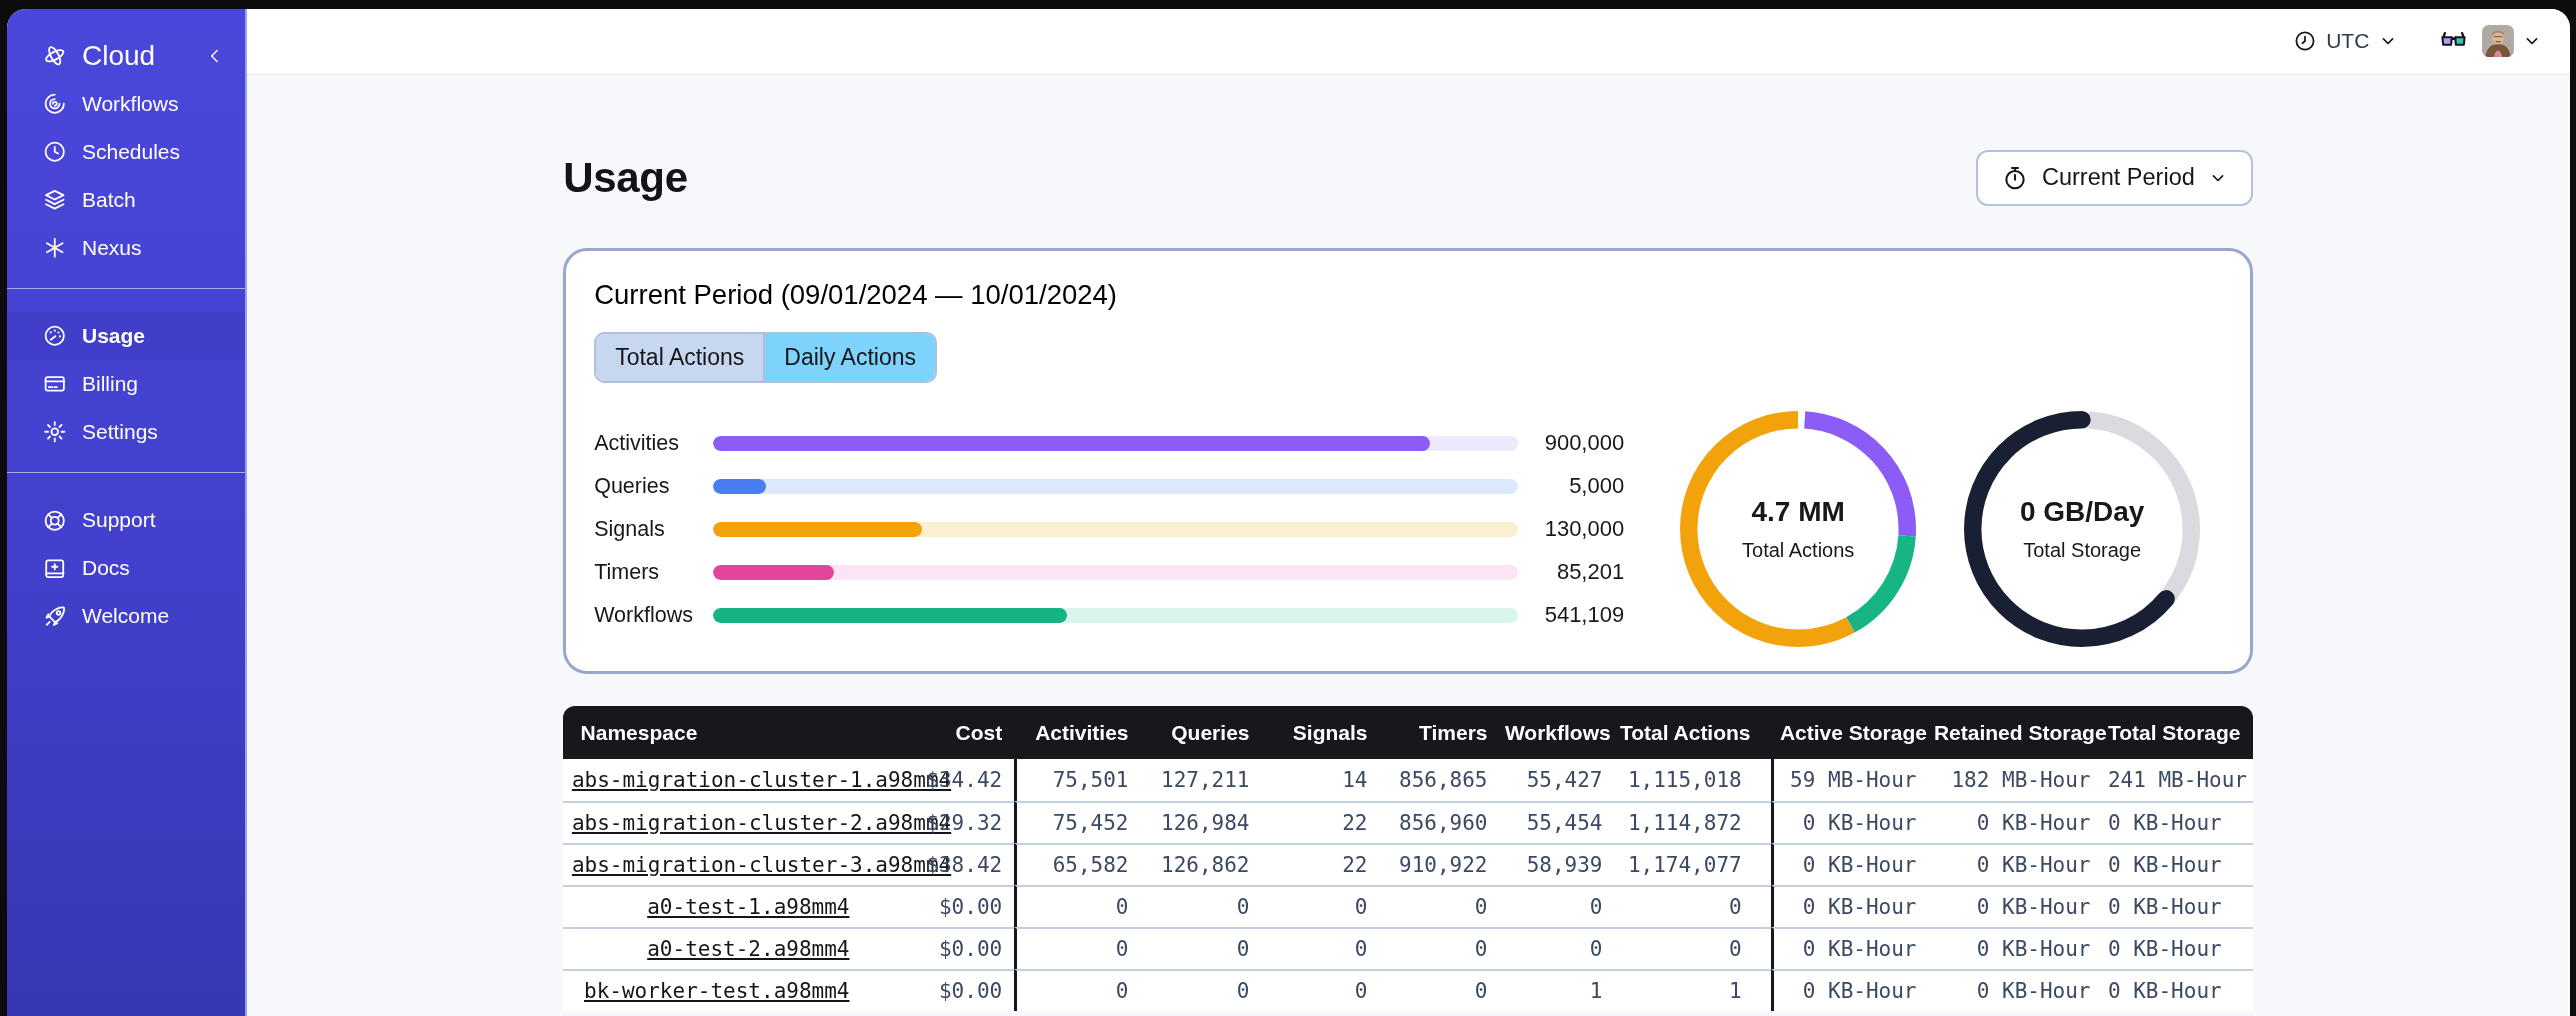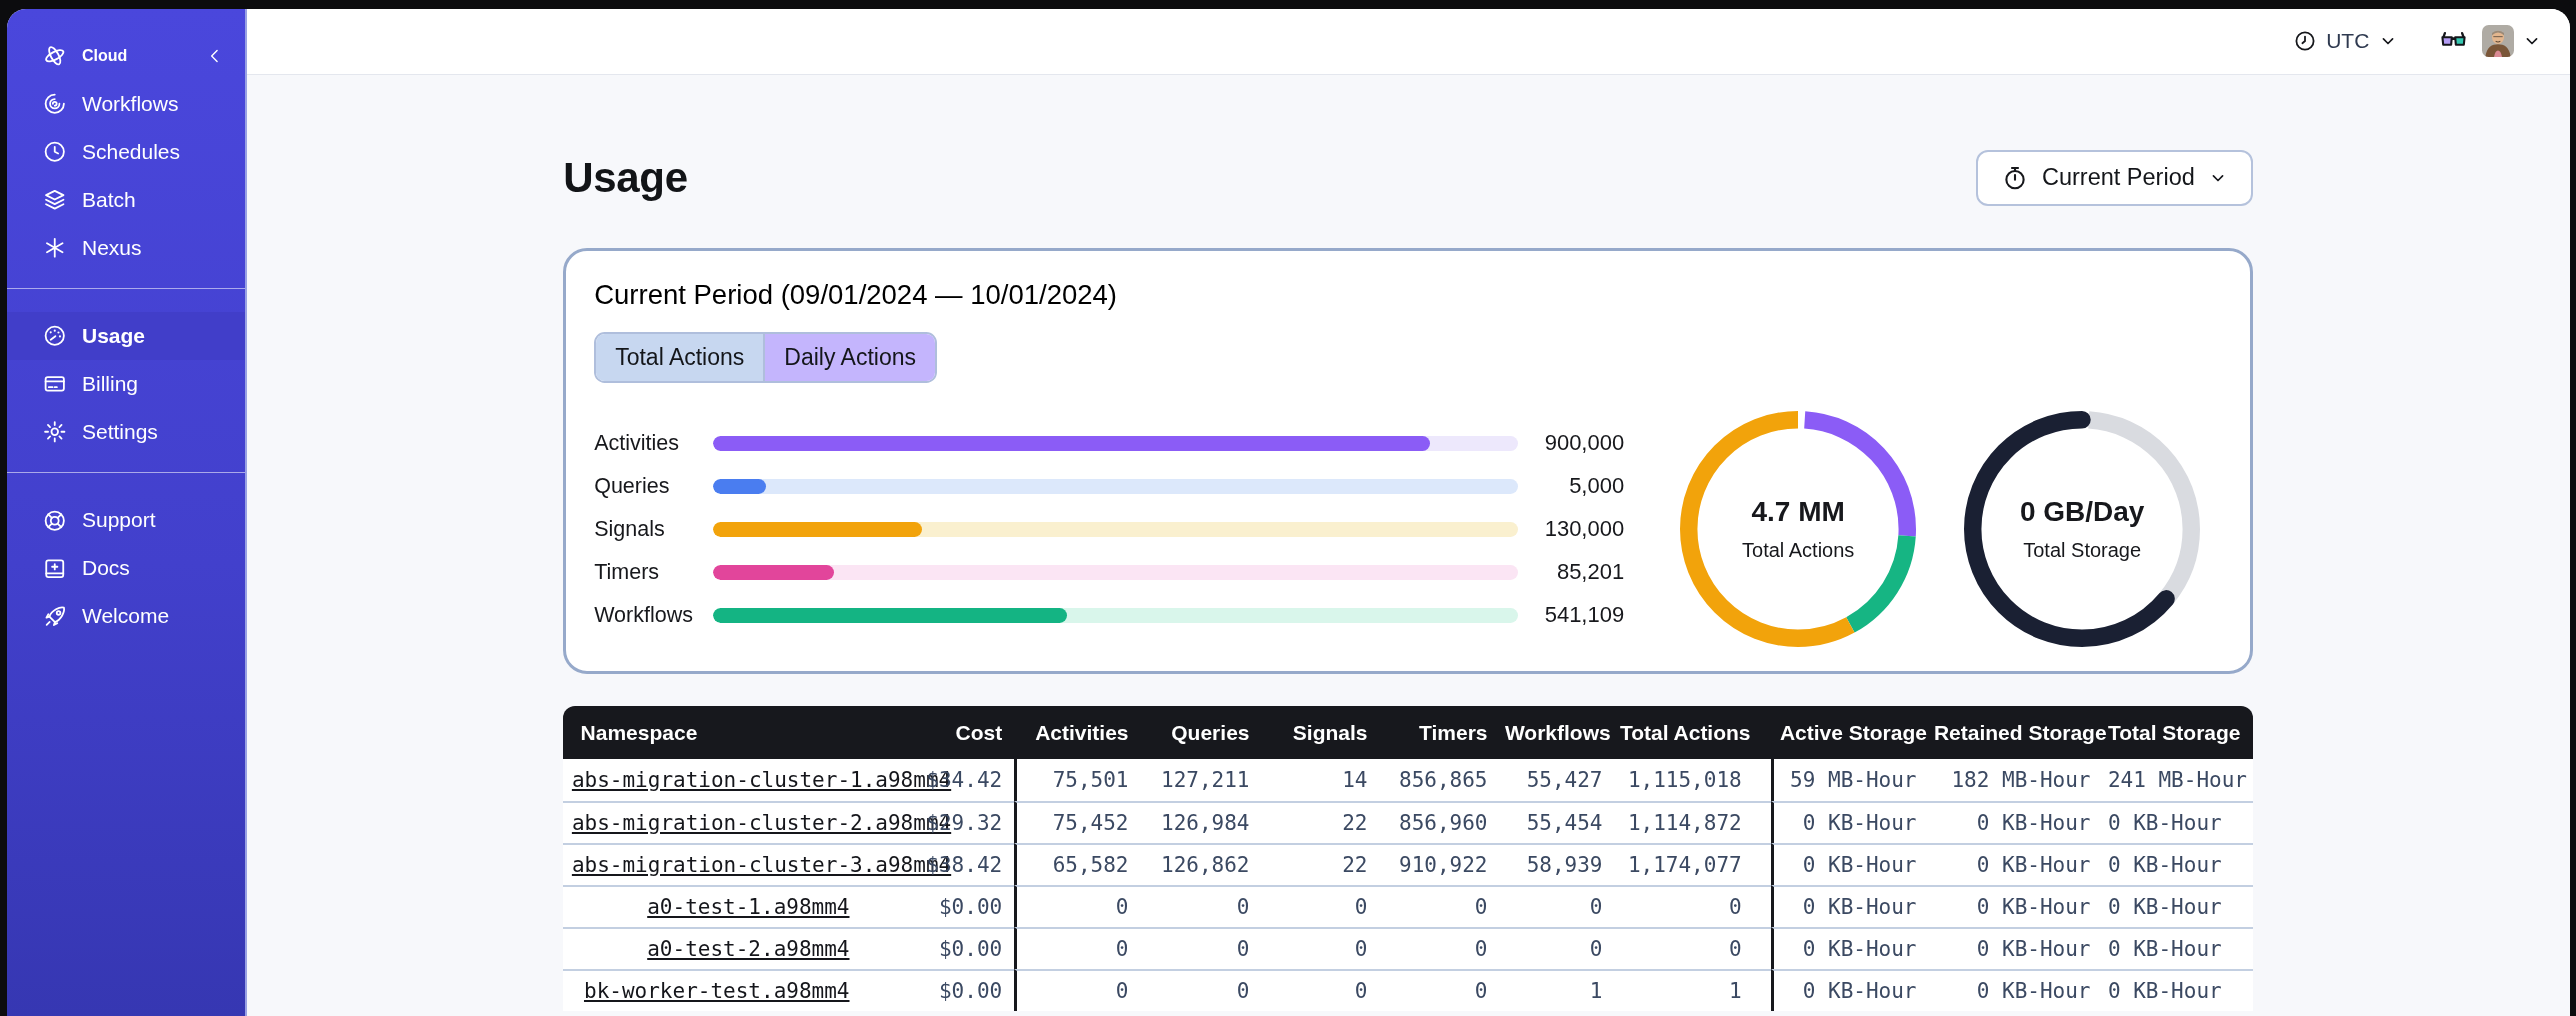--- a/index.html
+++ b/index.html
@@ -11,21 +11,21 @@
 
   
   .sidebar { width:240px; flex:none; height:100%;
              background:linear-gradient(180deg,#4A47DC 0%, #4240CC 55%, #3637B2 100%);
              border-right:2.7px solid #99A1E4; color:#fff; display:flex; flex-direction:column;
              padding-top:23px; }
   .side-item { height:48px; flex:none; display:flex; align-items:center; gap:14.8px;
                padding:0 20px 0 35px; font-size:21px; color:#fff; cursor:pointer; }
   .side-item .icon { width:25.5px; height:25.5px; flex:none; display:flex; }
   .side-item .icon svg { width:100%; height:100%; }
-  .side-item.brand { font-weight:700; font-size:16px; }
+  .side-item.brand { font-weight:400; font-size:28px; }
   .side-item.brand .spacer { flex:1; }
   .side-item.active { background:#413EC9; font-weight:700; }
   .side-divider { height:1.3px; background:rgba(255,255,255,0.55); margin:16px 0 23px 0; flex:none; }
 
   
   .main { flex:1; display:flex; flex-direction:column; min-width:0; }
   .topbar { height:66px; flex:none; background:#fff; border-bottom:1.3px solid #e4e7ee;
             display:flex; align-items:center; justify-content:flex-end; padding:0 28px; }
   .tz-control { display:flex; align-items:center; gap:8.7px; font-size:21px; color:#2F3A50; cursor:pointer; }
   .tz-control svg.clock { width:24px; height:24px; }
@@ -45,21 +45,21 @@
                 display:flex; align-items:center; gap:13.4px; padding:0 23px; font-size:23.5px;
                 color:#14161A; font-weight:500; cursor:pointer; }
   .period-btn svg.sw { width:28px; height:28px; }
 
   
   .card { margin-top:42px; background:#fff; border:3.4px solid #96A9CA; border-radius:24px;
           padding:28px 28px 24px 28px; }
   .card-title { font-size:27.5px; font-weight:500; color:#000000; }
   .tabs { margin-top:21.5px; display:inline-flex; border:2px solid #AFBEDC; border-radius:10.7px; overflow:hidden; }
   .tab { padding:0 19px; height:47px; display:flex; align-items:center; font-size:23px;
-         font-weight:500; color:#14161A; background:#c4b5fd; cursor:pointer; }
+         font-weight:500; color:#14161A; background:#7dd3fc; cursor:pointer; }
   .tab + .tab { border-left:2px solid #AFBEDC; }
   .tab.active { background:#C7D7F0; }
 
   .chart-row { margin-top:28px; display:flex; align-items:center; }
   .bars { width:1030px; flex:none; }
   .bar-row { height:43px; display:flex; align-items:center; }
   .bar-label { width:119px; font-size:21.5px; color:#17181c; flex:none; }
   .bar-track { width:805px; height:14.8px; border-radius:7.4px; position:relative; overflow:hidden; flex:none; }
   .bar-fill { position:absolute; left:0; top:0; bottom:0; border-radius:7.4px; }
   .bar-value { width:106px; text-align:right; font-size:22px; color:#17181c; flex:none; }

